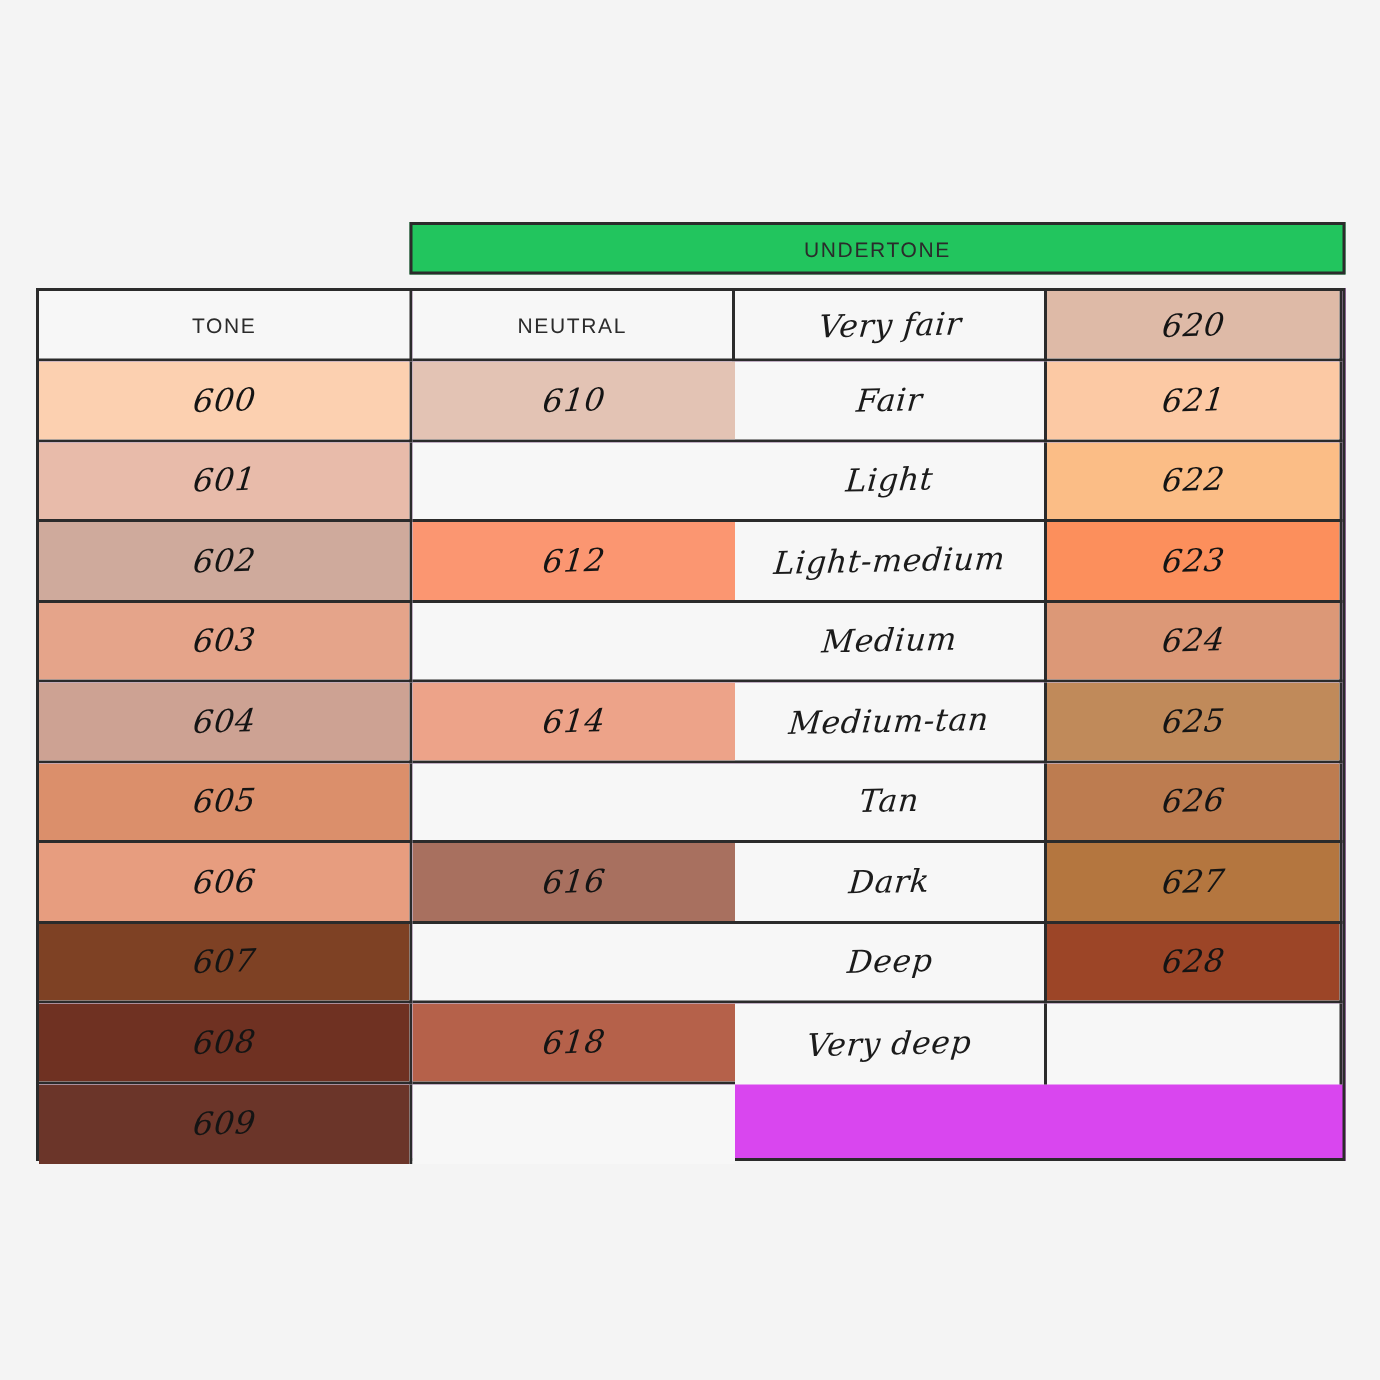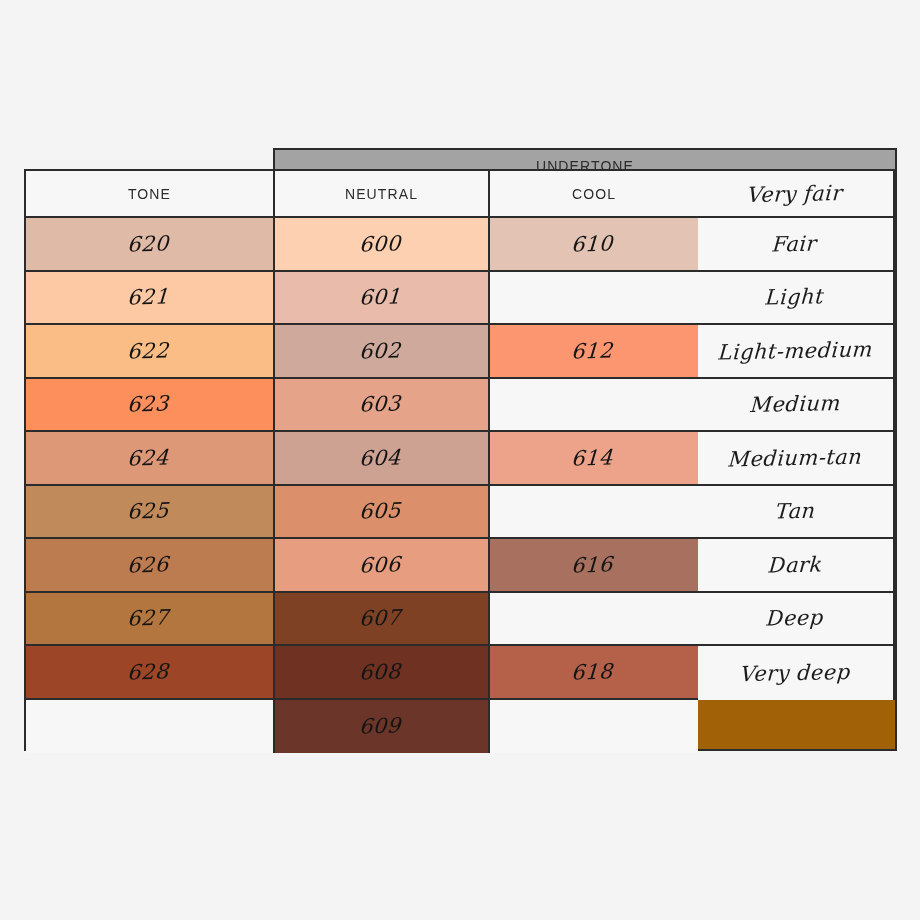--- a/index.html
+++ b/index.html
@@ -23,42 +23,42 @@
 
   
   .undertone-header {
     position: absolute;
     left: 273px;
     top: 148px;
     width: 624px;
     height: 35px;
     box-sizing: border-box;
     border: 2px solid #2b2b2b;
-    background: #a3a3a3;
+    background: #22c55e;
     display: flex;
     align-items: center;
     justify-content: center;
   }
   .undertone-header .label {
     font-size: 14px;
     letter-spacing: 1.1px;
     color: #2b2b2b;
     font-weight: 400;
   }
 
   
   .chart {
     position: absolute;
     left: 24px;
-    top: 169px;
+    top: 192px;
     width: 873px;
     height: 582px;
     box-sizing: border-box;
     border: 2px solid #2b2b2b;
-    background: #a16207;
+    background: #d946ef;
     display: grid;
     grid-template-columns: 249px 215px 208px 197px;
     grid-template-rows: 47px repeat(10, 53.5px);
   }
 
   .cell {
     box-sizing: border-box;
     border-right: 2px solid #2b2b2b;
     border-bottom: 2px solid #2b2b2b;
     display: flex;
@@ -119,23 +119,20 @@
     <span class="label">UNDERTONE</span>
   </div>
 
   <div class="chart" id="chart">
       <div class="cell col-head">
         <span>TONE</span>
       </div>
       <div class="cell col-head">
         <span>NEUTRAL</span>
       </div>
-      <div class="cell col-head last-col">
-        <span>COOL</span>
-      </div>
       <div class="cell tone-cell">
         <span class="tone-label">Very fair</span>
       </div>
       <div class="cell swatch filled" style="--sw: #debaa7;">
         <span class="shade-code">620</span>
       </div>
       <div class="cell swatch filled" style="--sw: #fcd0b0;">
         <span class="shade-code">600</span>
       </div>
       <div class="cell swatch filled last-col" style="--sw: #e3c3b4;">

